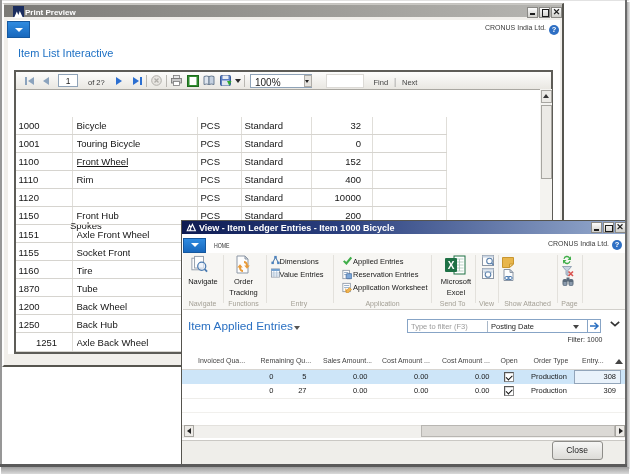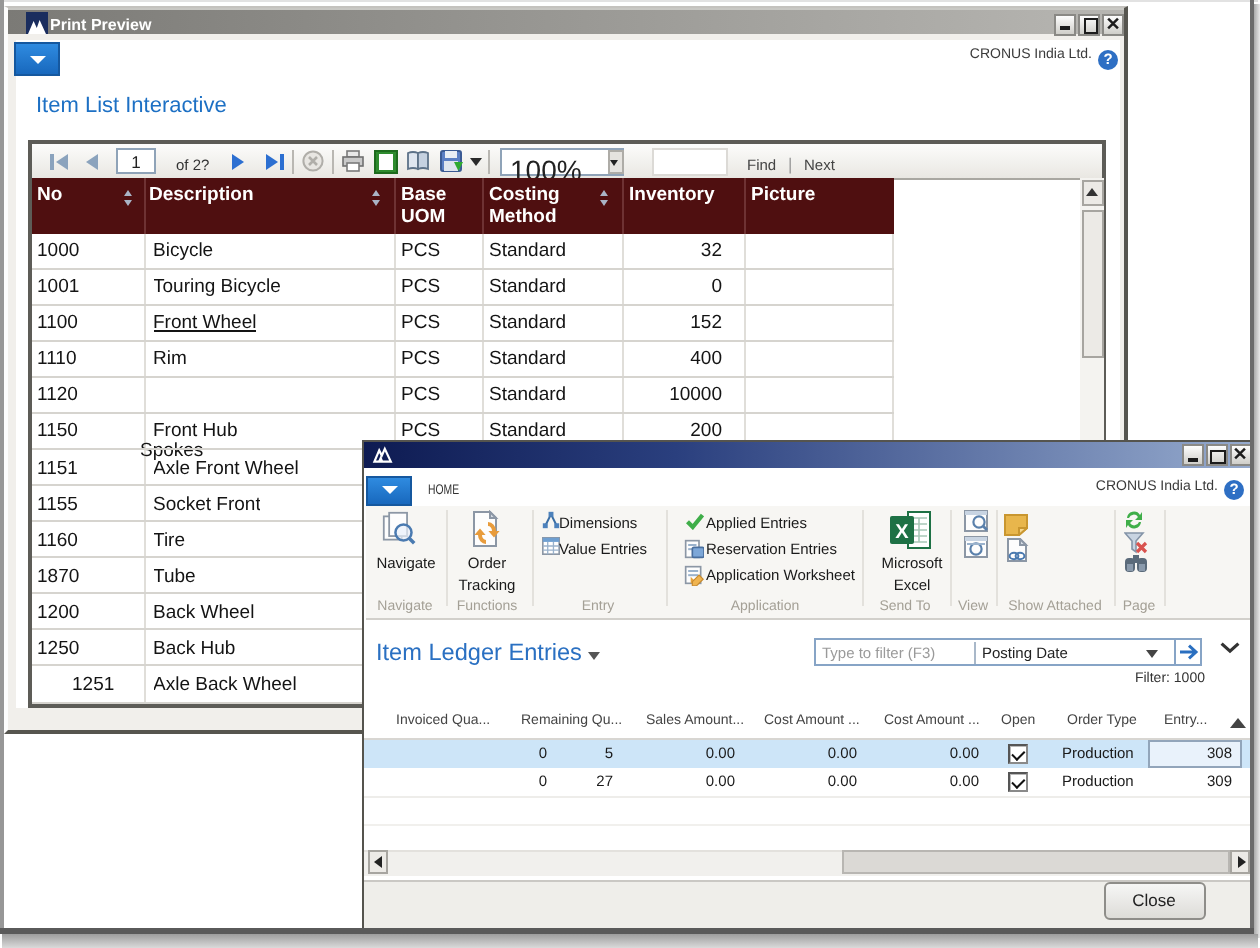--- a/index.html
+++ b/index.html
@@ -124,46 +124,30 @@
       <svg class="a" style="left:204px;top:2.5px;" width="12" height="12" viewBox="0 0 12 12">
           <rect x="0.5" y="0.5" width="10" height="10" rx="1" fill="#5b7fc4" stroke="#3a5a94"></rect>
           <rect x="2.5" y="0.5" width="6" height="3.5" fill="#e9eef5"></rect>
           <rect x="2" y="5.5" width="7" height="5" fill="#dfe5ee"></rect>
           <path d="M7 6 L11.5 6 L9.2 10.5 Z" fill="#2faa30"></path>
         </svg>
       <div class="a" style="left:218.5px;top:7px;border-left:3px solid transparent;border-right:3px solid transparent;border-top:4px solid #2a2a2a;"></div>
       <div class="a tsep" style="left:228px;"></div>
 
       <div class="a tbox" style="left:234px;top:2px;width:62px;height:13.5px;"></div>
-      <div class="a" style="left:239px;top:5px;font-size:14px;color:#222;">100%</div>
+      <div class="a" style="left:239px;top:5px;font-size:10px;color:#222;">100%</div>
       <div class="a" style="left:287.5px;top:3px;width:8px;height:11.5px;background:#e5e3df;border:1px solid #aeaca7;box-sizing:border-box;"></div>
       <div class="a" style="left:289px;top:7.5px;border-left:2.5px solid transparent;border-right:2.5px solid transparent;border-top:3.5px solid #222;"></div>
 
       <div class="a tbox" style="left:310px;top:2px;width:38px;height:13.5px;border-color:#dcdad6;"></div>
       <div class="a" style="left:357.5px;top:5.5px;font-size:7.5px;color:#444;">Find</div>
       <div class="a" style="left:378px;top:4.5px;font-size:8.5px;color:#9a9a9a;">|</div>
       <div class="a" style="left:386px;top:5.5px;font-size:7.5px;color:#444;">Next</div>
     </div>
 
-    <div id="rth" class="a hdr" style="left:0;top:17px;width:431px;height:27.5px;">
-      <div class="a" style="left:2.5px;top:3px;">No</div>
-      <div class="a sort" style="left:45.5px;top:6px;"></div>
-      <div class="a" style="left:58.5px;top:3px;">Description</div>
-      <div class="a sort" style="left:170px;top:6px;"></div>
-      <div class="a" style="left:184.5px;top:3px;">Base<br>UOM</div>
-      <div class="a" style="left:228.5px;top:3px;">Costing<br>Method</div>
-      <div class="a sort" style="left:284px;top:6px;"></div>
-      <div class="a" style="left:298.5px;top:3px;">Inventory</div>
-      <div class="a" style="left:359.5px;top:3px;">Picture</div>
-      <div class="a" style="left:56px;top:0;width:1px;height:27.5px;background:#6e3233;"></div>
-      <div class="a" style="left:181px;top:0;width:1px;height:27.5px;background:#6e3233;"></div>
-      <div class="a" style="left:225px;top:0;width:1px;height:27.5px;background:#6e3233;"></div>
-      <div class="a" style="left:295px;top:0;width:1px;height:27.5px;background:#6e3233;"></div>
-      <div class="a" style="left:356px;top:0;width:1px;height:27.5px;background:#6e3233;"></div>
-      </div>
       <div id="rtb2" class="a" style="left:0;top:44.5px;width:431px;height:235.0px;">
       <div class="a" style="left:56px;top:0;width:1px;height:235.0px;background:#e0ded9;"></div>
       <div class="a" style="left:181px;top:0;width:1px;height:235.0px;background:#e0ded9;"></div>
       <div class="a" style="left:225px;top:0;width:1px;height:235.0px;background:#e0ded9;"></div>
       <div class="a" style="left:295px;top:0;width:1px;height:235.0px;background:#e0ded9;"></div>
       <div class="a" style="left:356px;top:0;width:1px;height:235.0px;background:#e0ded9;"></div>
       <div class="a" style="left:430px;top:0;width:1px;height:235.0px;background:#e0ded9;"></div>
       <div class="a" style="left:0;top:0.0px;width:431px;height:18.08px;border-bottom:1px solid #d6d4cf;box-sizing:border-box;">
       <div class="a cell" style="left:2.5px;top:3.5px;">1000</div>
       <div class="a cell" style="left:60.5px;top:3.5px;">Bicycle</div>
@@ -262,20 +246,21 @@
     <div class="a arr" style="left:527px;top:22px;border-left:3.5px solid transparent;border-right:3.5px solid transparent;border-bottom:4px solid #333;"></div>
     <div class="a sbtn" style="left:524.5px;top:32.5px;width:11px;height:74px;"></div>
   </div>
 
   <div id="w2" class="a">
     <div id="w2tb" class="a">
       <svg class="a" style="left:4px;top:1px;" width="11" height="11" viewBox="0 0 11 11">
           <path d="M1.2 8.8 L3.6 3.2 L4.9 5.8 L6.4 2.4 L9.4 8.8 Z" fill="none" stroke="#fff" stroke-width="1.1"></path>
           <path d="M3 8.8 L4.4 5.6 L5.6 8.8 Z" fill="#fff"></path>
         </svg>
+      <div class="a ttl">View - Item Ledger Entries - Item 1000 Bicycle</div>
       <div class="a wbtn bmin" style="left:408.5px;top:1px;"></div>
       <div class="a wbtn bmax" style="left:420.5px;top:1px;"></div>
       <div class="a wbtn bcls" style="left:432.5px;top:1px;">✕</div>
     </div>
     <div class="a appbtn" style="left:1px;top:17px;width:23px;height:14.5px;"></div>
     <div class="a" style="left:32px;top:20.5px;font-size:7px;color:#333;transform:scaleX(0.74);transform-origin:left top;">HOME</div>
     <div class="a cronus" style="left:250px;top:18.5px;width:177px;text-align:right;">CRONUS India Ltd.</div>
     <div class="a qmark" style="left:430px;top:19px;">?</div>
     <div id="ribbon" class="a">
     <div class="a gsep" style="left:39.5px;"></div>
@@ -378,21 +363,21 @@
         </svg>
     <div class="a glbl" style="left:-25.5px;top:47.5px;width:90px;">Navigate</div>
     <div class="a glbl" style="left:15.5px;top:47.5px;width:90px;">Functions</div>
     <div class="a glbl" style="left:71px;top:47.5px;width:90px;">Entry</div>
     <div class="a glbl" style="left:154.5px;top:47.5px;width:90px;">Application</div>
     <div class="a glbl" style="left:224.5px;top:47.5px;width:90px;">Send To</div>
     <div class="a glbl" style="left:258.5px;top:47.5px;width:90px;">View</div>
     <div class="a glbl" style="left:299.5px;top:47.5px;width:90px;">Show Attached</div>
     <div class="a glbl" style="left:341.5px;top:47.5px;width:90px;">Page</div>
     </div>
-    <div class="a" style="left:6px;top:97.5px;font-size:11.8px;color:#2a70c2;">Item Ledger Entries</div>
+    <div class="a" style="left:6px;top:97.5px;font-size:11.8px;color:#2a70c2;">Item Applied Entries</div>
     <div class="a" style="left:112px;top:104.5px;border-left:3px solid transparent;border-right:3px solid transparent;border-top:4px solid #555;"></div>
     <div class="a" style="left:225px;top:98px;width:194px;height:14px;background:#fff;border:1px solid #87a4c6;box-sizing:border-box;"></div>
     <div class="a" style="left:229px;top:100.5px;font-size:7.5px;color:#9a9a9a;">Type to filter (F3)</div>
     <div class="a" style="left:305px;top:99.5px;width:1px;height:11px;background:#a9b8c9;"></div>
     <div class="a" style="left:309px;top:100.5px;font-size:7.5px;color:#222;">Posting Date</div>
     <div class="a" style="left:391px;top:104px;border-left:3px solid transparent;border-right:3px solid transparent;border-top:4px solid #444;"></div>
     <div class="a" style="left:404.5px;top:98px;width:1px;height:14px;background:#87a4c6;"></div>
     <svg class="a" style="left:407.5px;top:101px;" width="10" height="8" viewBox="0 0 10 8">
         <path d="M0 4 L7 4 M4.5 0.8 L8 4 L4.5 7.2" stroke="#2a6fc0" stroke-width="1.5" fill="none"></path>
       </svg>

